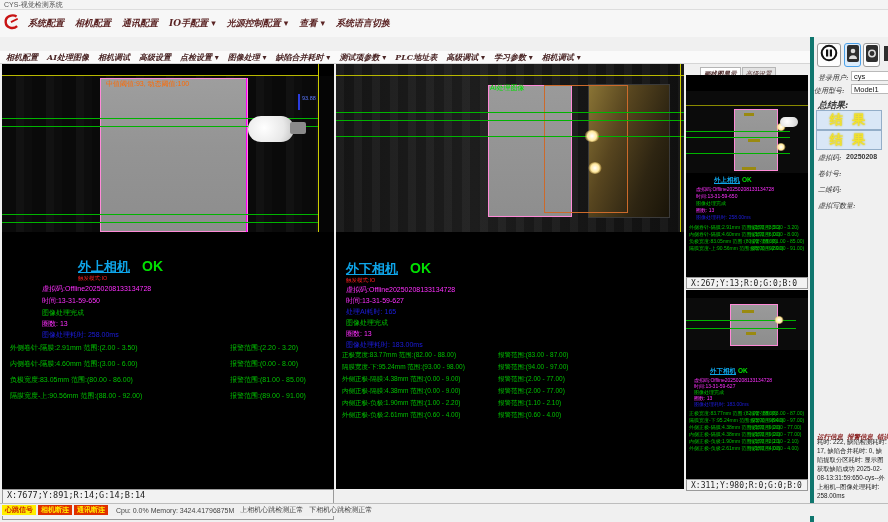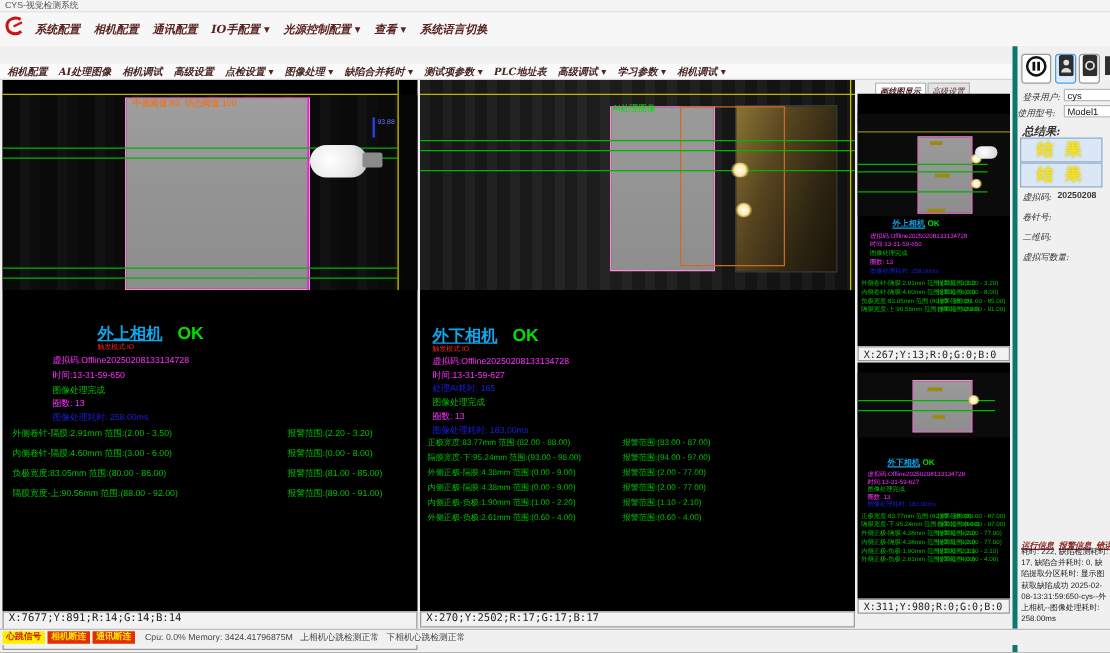--- a/index.html
+++ b/index.html
@@ -36,21 +36,21 @@
   .sidebar{position:absolute;left:810px;top:37px;width:78px;height:485px;background:#f0f0f0;border-left:4px solid #0f766e;}
   .sbtn{position:absolute;height:24px;background:#fdfdfd;border:1px solid #9a9a9a;border-radius:3px;
       display:flex;align-items:center;justify-content:center;box-sizing:border-box;}
   .sbtn.sel{border:1px solid #4aa0e8;background:#dcecfb;}
   .slab{position:absolute;font-size:7px;color:#333;font-family:"DejaVu Serif",serif;font-style:italic;white-space:nowrap;}
   .sval{position:absolute;font-size:7.5px;color:#111;background:#fff;border:1px solid #b9b9b9;
       height:10px;line-height:10px;padding:0 2px;box-sizing:border-box;white-space:nowrap;}
   .resbox{position:absolute;left:2px;width:64px;height:18px;background:#d9e7f6;border:1px solid #93aec8;
       color:#f2e22e;font-weight:bold;font-size:13px;text-align:center;line-height:18px;letter-spacing:3px;
       text-shadow:0 0 2px #c8b400;}
-  .itab{font-size:6.5px;color:#8b2323;font-family:"DejaVu Serif",serif;font-style:italic;font-weight:bold;margin-right:4px;text-decoration:underline;}
+  .itab{font-size:6.5px;color:#8b2323;font-family:"DejaVu Serif",serif;font-style:italic;font-weight:bold;margin-right:4px;}
   .slog{position:absolute;left:3px;top:400px;width:70px;font-size:6.3px;line-height:9px;color:#222;}
   .statusbar{position:absolute;left:0;top:503px;width:888px;height:13px;background:#f0f0f0;
       border-top:1px solid #bdbdbd;display:flex;align-items:center;padding-left:2px;box-sizing:border-box;}
   .badge{font-size:7px;height:10px;line-height:10px;padding:0 3px;margin-right:2px;font-weight:bold;white-space:nowrap;}
   .badge.y{background:#ffee00;color:#cc2200;}
   .badge.r{background:#e03000;color:#ffe800;}
   .sbtext{font-size:7px;color:#444;margin-left:6px;white-space:nowrap;}
   .glow{position:absolute;border-radius:50%;background:radial-gradient(circle,#ffffff 0%,#ffe9a0 45%,rgba(230,180,60,0.25) 70%,transparent 75%);}
   .chip{position:absolute;background:#9a8a10;height:3px;}
 </style>
@@ -167,23 +167,20 @@
     <span class="ov c-green t65" style="left:6px;top:300px;">隔膜宽度-下:95.24mm 范围:(93.00 - 98.00)</span>
     <span class="ov c-green t65" style="left:162px;top:300px;">报警范围:(94.00 - 97.00)</span>
     <span class="ov c-green t65" style="left:6px;top:312px;">外侧正极-隔膜:4.38mm 范围:(0.00 - 9.00)</span>
     <span class="ov c-green t65" style="left:162px;top:312px;">报警范围:(2.00 - 77.00)</span>
     <span class="ov c-green t65" style="left:6px;top:324px;">内侧正极-隔膜:4.38mm 范围:(0.00 - 9.00)</span>
     <span class="ov c-green t65" style="left:162px;top:324px;">报警范围:(2.00 - 77.00)</span>
     <span class="ov c-green t65" style="left:6px;top:336px;">内侧正极-负极:1.90mm 范围:(1.00 - 2.20)</span>
     <span class="ov c-green t65" style="left:162px;top:336px;">报警范围:(1.10 - 2.10)</span>
     <span class="ov c-green t65" style="left:6px;top:348px;">外侧正极-负极:2.61mm 范围:(0.60 - 4.00)</span>
     <span class="ov c-green t65" style="left:162px;top:348px;">报警范围:(0.60 - 4.00)</span>
-  </div>
-  <div class="strip" style="left:336px;top:489px;width:348px;height:13px;">
-    <span>X:270;Y:2502;R:17;G:17;B:17</span>
   </div>
 
   <div style="position:absolute;left:686px;top:62px;width:122px;height:13px;">
     <span class="mtab active">画线图显示</span><span class="mtab">高级设置</span><span class="mtab">缺陷画线层</span>
   </div>
 
   <div class="panel" style="left:686px;top:75px;width:122px;height:202px;">
     <div style="position:absolute;left:0;top:16px;width:122px;height:82px;background:#0b0b0b;">
       <div class="line" style="left:0;top:14px;width:122px;height:1px;background:#8a8a00;"></div>
       <div style="position:absolute;left:48px;top:18px;width:44px;height:62px;background:linear-gradient(180deg,#9a9a9a,#8d8d8d);border:1px solid #ff8ad8;box-sizing:border-box;"></div>

